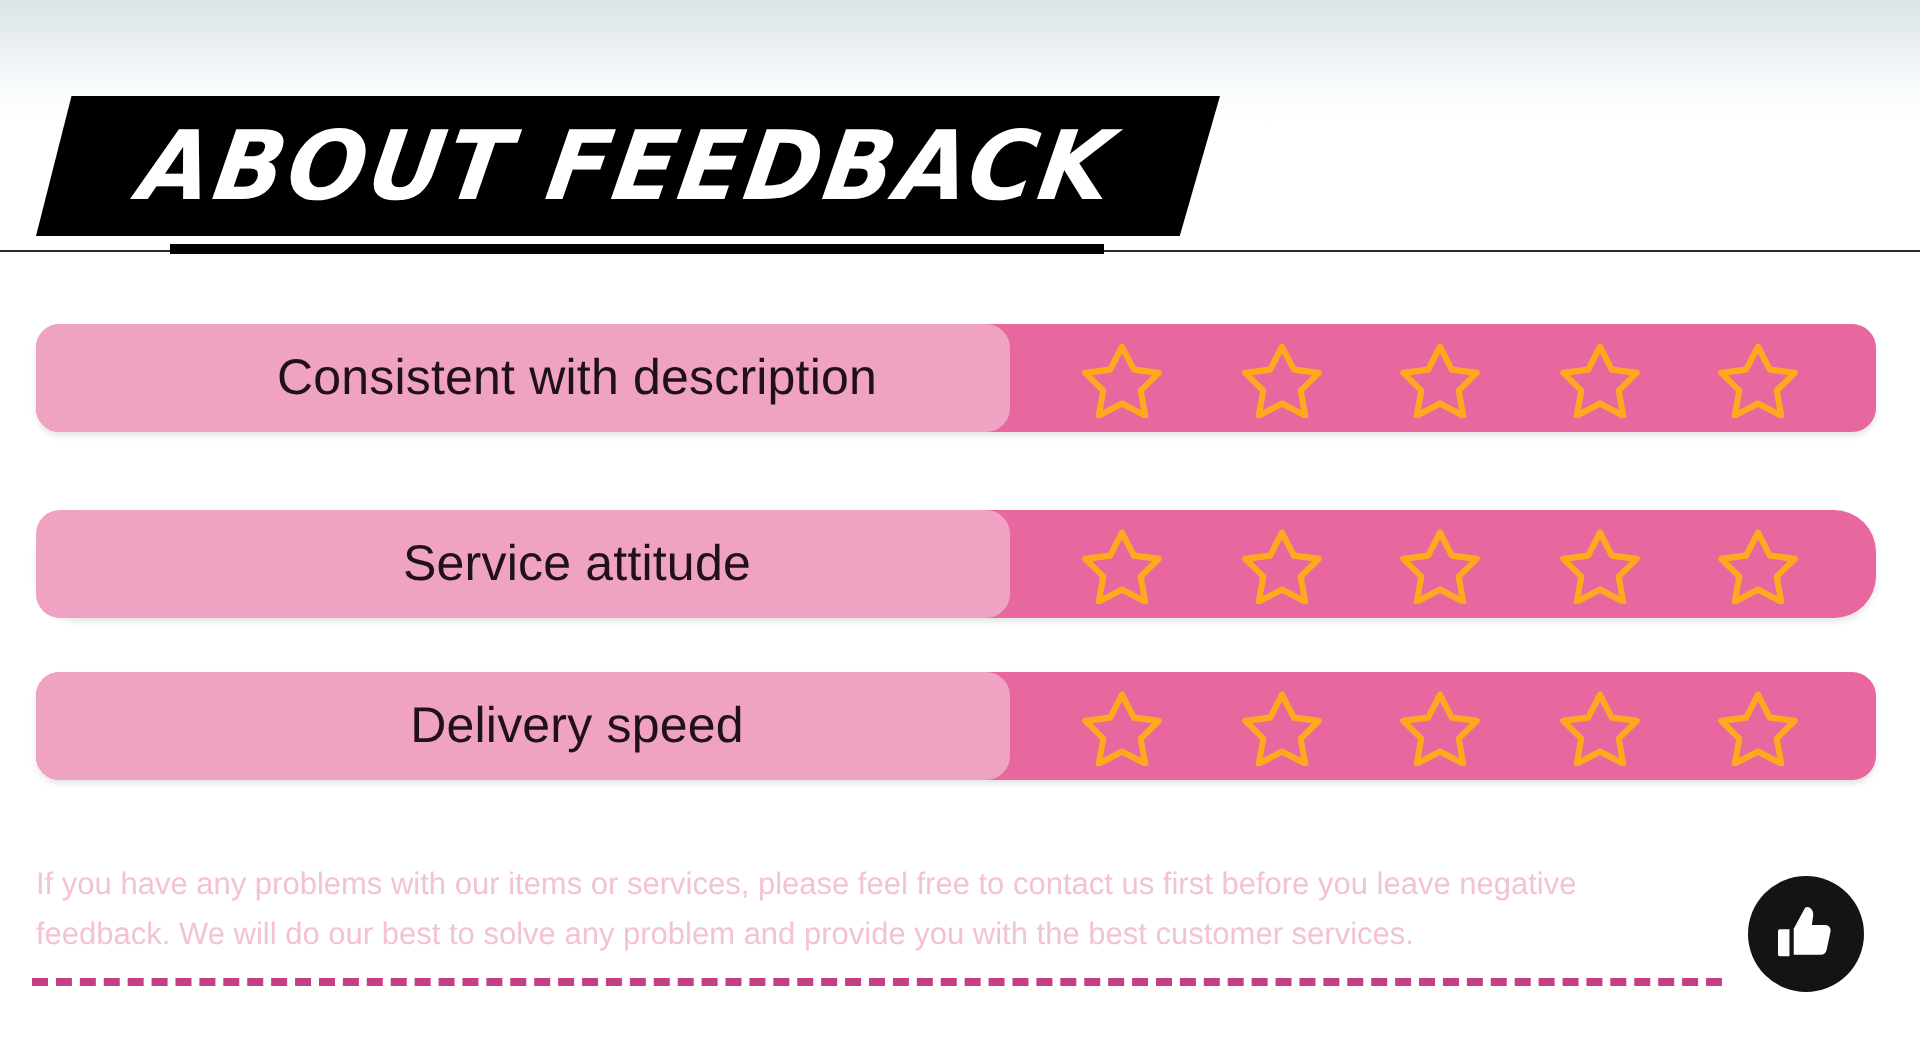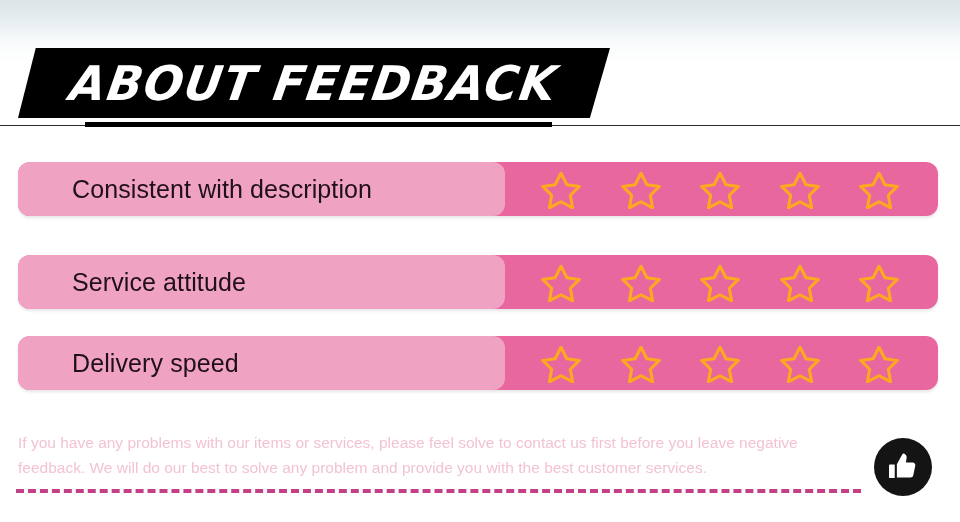--- a/index.html
+++ b/index.html
@@ -99,34 +99,35 @@
     position: absolute;
     left: 18px;
     width: 920px;
     height: 54px;
     background: #e8679e;
     border-radius: 12px;
     box-shadow: 0 2px 3px rgba(0,0,0,0.10);
   }
 
   .rating-row.row-0 { top: 162px; }
-  .rating-row.row-1 { top: 255px; }
+  .rating-row.row-1 { top: 255px; border-radius: 21px; }
   .rating-row.row-2 { top: 336px; }
 
   .row-label-panel {
     position: absolute;
     left: 0;
     top: 0;
     width: 487px;
     height: 54px;
     background: #f0a2c2;
     border-radius: 12px;
     box-sizing: border-box;
     display: flex;
     align-items: center;
+    justify-content: center;
   }
 
   .row-label-text {
     padding-left: 54px;
     color: #201018;
     font-family: "Liberation Sans", sans-serif;
     font-size: 25px;
     font-weight: 400;
     letter-spacing: 0.1px;
     white-space: nowrap;
@@ -312,21 +313,21 @@
           <svg viewBox="0 0 44 42" aria-hidden="true">
               <path d="M22 4.5 L28.2 16.6 L41.3 18.3 L31.8 27.6 L34.2 40.8 L22 34.4 L9.8 40.8 L12.2 27.6 L2.7 18.3 L15.8 16.6 Z" fill="none" stroke="#ffa91e" stroke-width="3.2" stroke-linejoin="round" stroke-linecap="round"></path>
             </svg>
         </span>
       </div>
     </div>
 
   </div>
 
   <div id="footer-note">
-    <div class="note-line">If you have any problems with our items or services, please feel solve to contact us first before you leave negative</div>
+    <div class="note-line">If you have any problems with our items or services, please feel free to contact us first before you leave negative</div>
     <div class="note-line">feedback. We will do our best to solve any problem and provide you with the best customer services.</div>
   </div>
 
   <div id="dashed-divider"></div>
 
   <div id="thumbs-badge">
     <svg viewBox="0 0 24 24" aria-hidden="true">
       <path d="M2.2 10.2 h3.6 v10.1 H2.2 a0.7 0.7 0 0 1 -0.7 -0.7 V10.9 a0.7 0.7 0 0 1 0.7 -0.7 z" fill="#ffffff"></path>
       <path d="M7.4 10.0 L11.4 2.6 c0.3 -0.6 1.0 -0.9 1.6 -0.6 c1.2 0.5 1.9 1.8 1.7 3.1 L14.2 8.6 h5.0 c1.3 0 2.3 1.2 2.0 2.5 l -1.5 7.0 c -0.2 1.0 -1.1 1.7 -2.1 1.7 H7.4 z" fill="#ffffff"></path>
     </svg>

